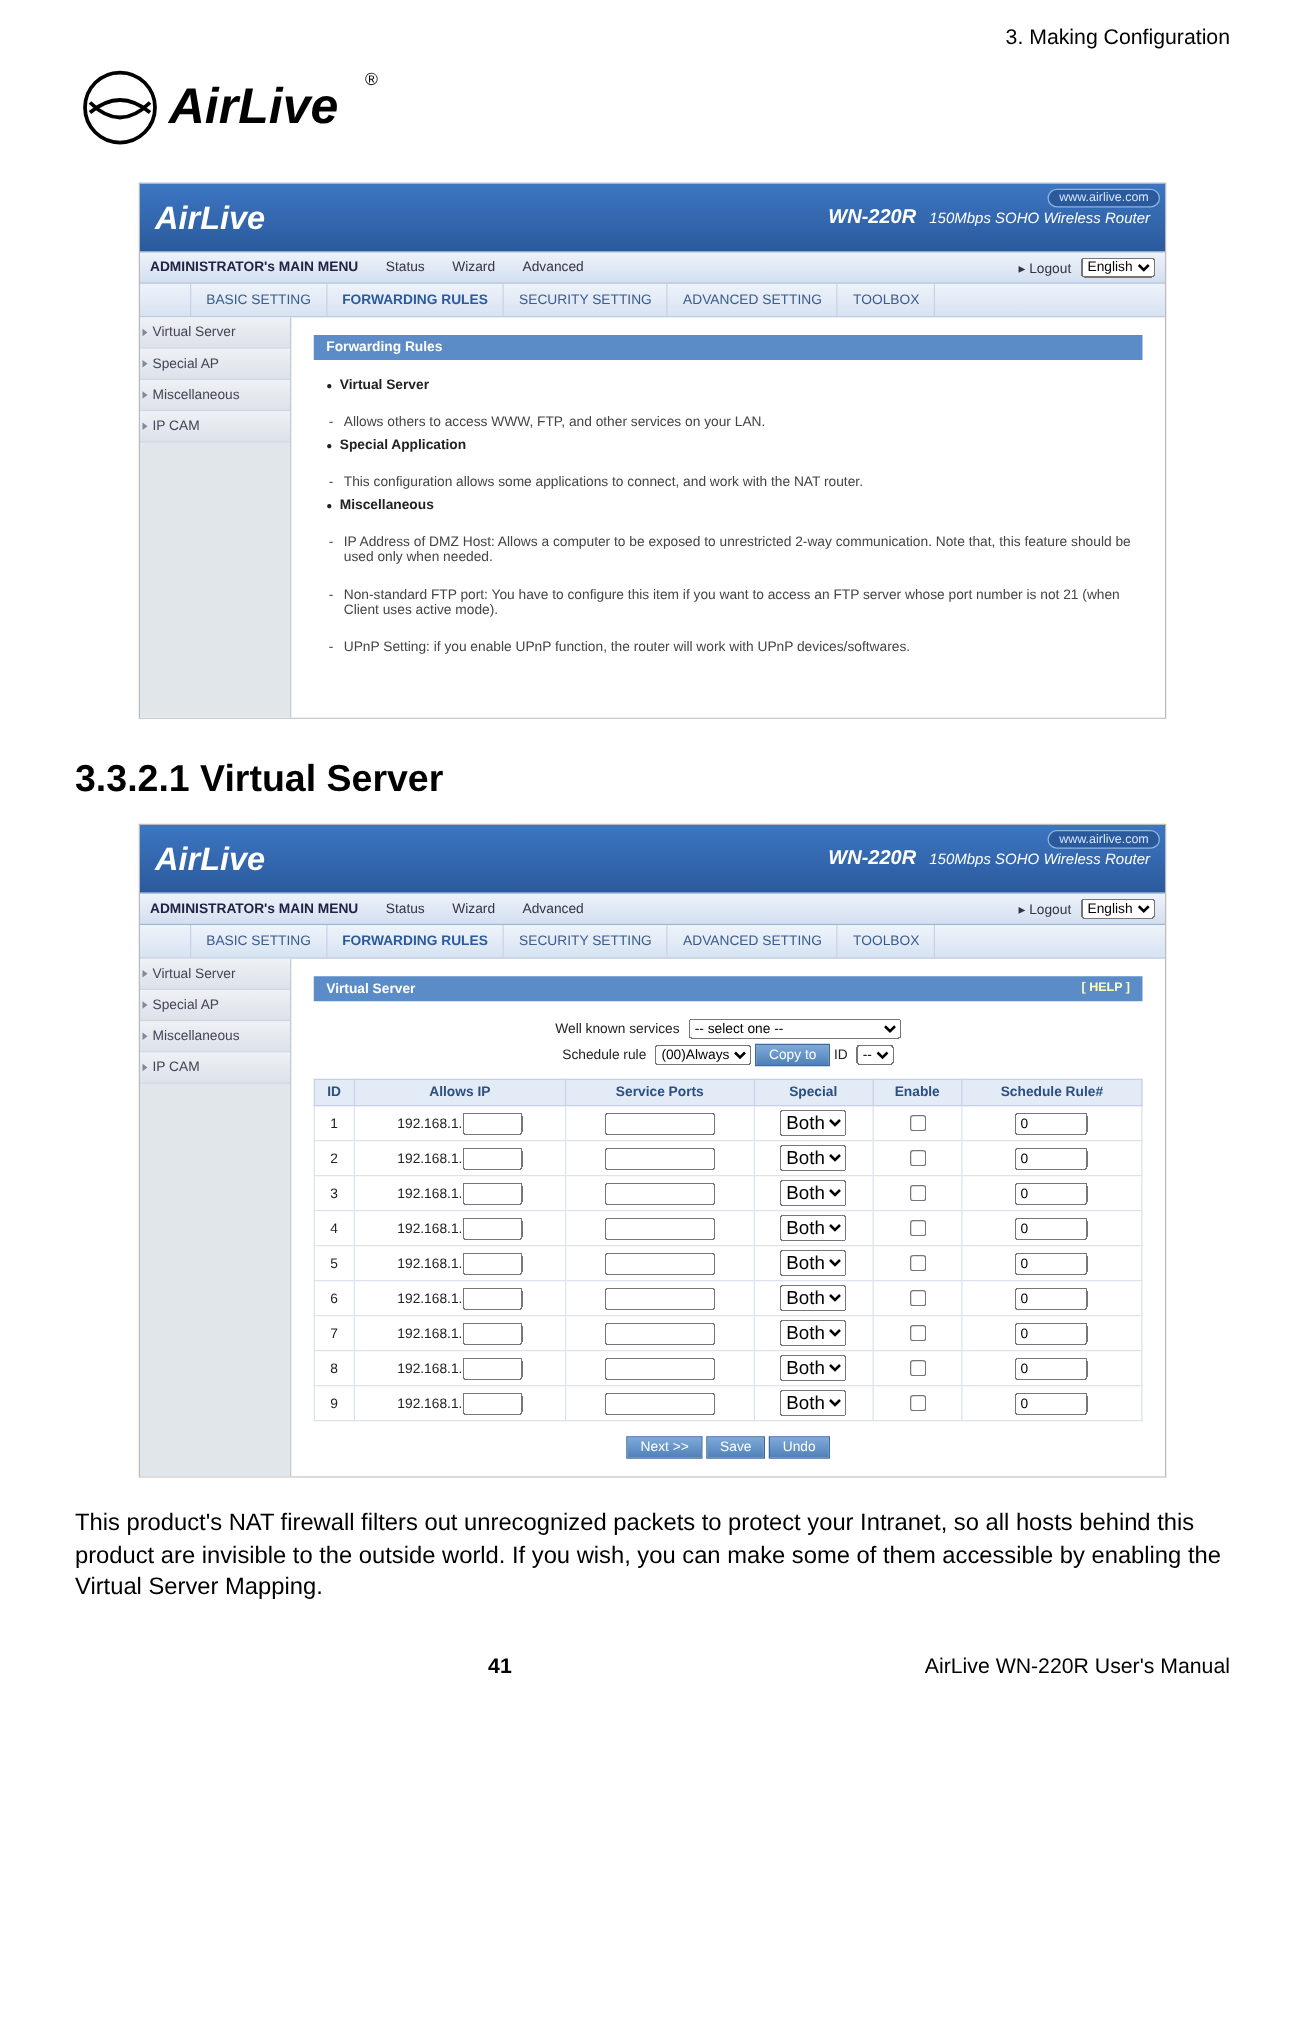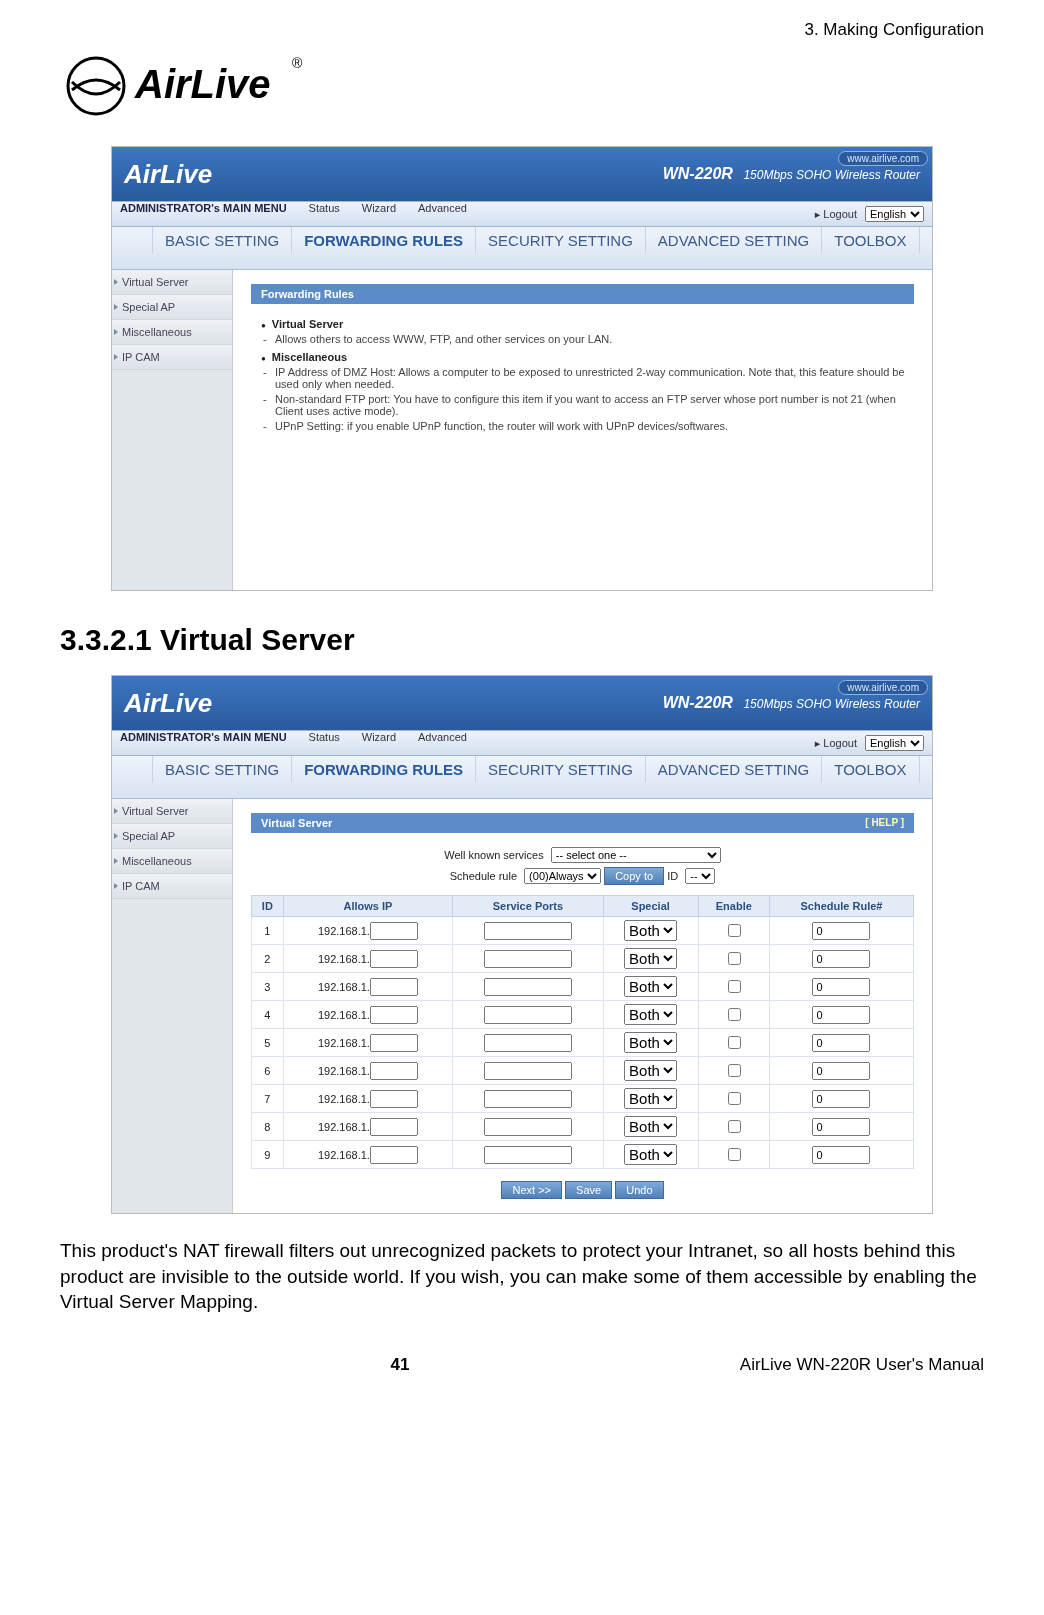--- a/index.html
+++ b/index.html
@@ -8,39 +8,39 @@
 .logo-row{display:flex;align-items:center;margin:6px 0 26px 0}
 .logo-svg{width:270px;height:70px}
 .h2{font-size:23px;font-weight:bold;margin:32px 0 20px 0}
 .h3{font-size:30px;font-weight:bold;margin:32px 0 18px 0}
 .shot{border:1px solid #bbb;margin:0 auto;width:820px;background:#fff}
 .shot-header{background:linear-gradient(#3d76c2,#2a5a9c);height:54px;position:relative;display:flex;align-items:center;padding:0 12px;color:#fff;font-family:Verdana,Arial;font-size:11px}
 .shot-header .brand{font-style:italic;font-weight:bold;font-size:26px;color:#fff}
 .shot-header .model{margin-left:auto;font-weight:bold;font-style:italic;font-size:16px}
 .shot-header .model small{font-weight:normal;font-style:italic;font-size:12px;margin-left:6px}
 .url-pill{position:absolute;top:4px;right:4px;background:#2a5a9c;border:1px solid #90b4e0;border-radius:10px;font-size:10px;padding:1px 8px;color:#d6e6ff}
-.menu1{background:linear-gradient(#eef3fa,#d3dff0);border-top:1px solid #9cb4d6;border-bottom:1px solid #9cb4d6;display:flex;font-size:11px;height:24px;padding:0 8px;gap:22px;color:#334}
+.menu1{background:linear-gradient(#eef3fa,#d3dff0);border-top:1px solid #9cb4d6;border-bottom:1px solid #9cb4d6;display:flex;align-items:center;font-size:11px;height:24px;padding:0 8px;gap:22px;color:#334}
 .menu1 .admin{font-weight:bold;color:#224}
 .menu1 .right{margin-left:auto;display:flex;align-items:center;gap:8px}
 .menu1 select{font-size:11px}
-.menu2{background:linear-gradient(#eef3fa,#d7e3f2);border-bottom:1px solid #a9bcd6;display:flex;align-items:center;height:26px;padding:0 0 16px 40px;font-size:15px;color:#3a5b8e}
+.menu2{background:linear-gradient(#eef3fa,#d7e3f2);border-bottom:1px solid #a9bcd6;display:flex;align-items:center;height:26px;padding:0 0 0 40px;font-size:11px;color:#3a5b8e}
 .menu2 .tab{padding:0 12px;display:flex;align-items:center;height:26px;border-left:1px solid #c6d3e6}
 .menu2 .tab:last-child{border-right:1px solid #c6d3e6}
 .menu2 .tab.active{color:#2a5a9c;font-weight:bold}
 .body-area{display:flex;min-height:320px;background:#fff}
 .sidebar{width:120px;background:#e1e6eb;border-right:1px solid #c5ccd5;font-size:11px}
 .sidebar .side-item{padding:6px 10px;border-bottom:1px solid #d1d7df;color:#445;background:linear-gradient(#eef1f5,#dde2e9);position:relative}
 .sidebar .side-item::before{content:"";position:absolute;left:2px;top:9px;width:0;height:0;border-top:3px solid transparent;border-bottom:3px solid transparent;border-left:4px solid #7a8aa0}
 .content{flex:1;padding:14px 18px;font-size:11px;color:#222}
 .panel-title{background:#5b8cc8;color:#fff;font-weight:bold;padding:4px 10px;margin-bottom:14px;font-size:11px;display:flex;justify-content:space-between}
 .panel-title .help{color:#ffb;font-size:10px}
 .ul{list-style:none;padding:0 0 0 10px;margin:0}
 .ul>li{margin:6px 0}
 .ul .bhead{font-weight:bold}
-.ul .sub{padding-left:14px;margin-top:3px;color:#444;position:relative}
+.ul .sub{padding-left:14px;margin-top:18px;color:#444;position:relative}
 .ul .sub::before{content:"-";position:absolute;left:2px}
 .ul>li::before{content:"\25CF";font-size:8px;margin-right:6px;vertical-align:middle}
 .vs-controls{text-align:center;margin:6px 0 10px 0}
 .vs-controls label{margin-right:4px}
 .vs-controls select,.vs-controls input[type=text]{font-size:11px}
 .btn{background:linear-gradient(#7faad8,#4f80b8);color:#fff;border:1px solid #3d6aa0;font-size:11px;padding:2px 10px;cursor:pointer}
 table.vs{width:100%;border-collapse:collapse;font-size:11px}
 table.vs th{background:#e3ecf6;border:1px solid #c2d1e4;padding:4px;color:#2a4f80;font-weight:bold}
 table.vs td{border:1px solid #dbe3ee;padding:3px;text-align:center}
 table.vs input[type=text]{width:60px;font-size:11px}
@@ -101,20 +101,21 @@
         <div class="side-item">Special AP</div>
         <div class="side-item">Miscellaneous</div>
         <div class="side-item">IP CAM</div>
       </div>
       <div class="content">
         <div class="panel-title">
             <span>Forwarding Rules</span>
           </div>
         <ul class="ul" id="shot1-list">
             <li><span class="bhead">Virtual Server</span><div class="sub">Allows others to access WWW, FTP, and other services on your LAN.</div></li>
+            <li><span class="bhead">Special Application</span><div class="sub">This configuration allows some applications to connect, and work with the NAT router.</div></li>
             <li><span class="bhead">Miscellaneous</span><div class="sub">IP Address of DMZ Host: Allows a computer to be exposed to unrestricted 2-way communication. Note that, this feature should be used only when needed.</div><div class="sub">Non-standard FTP port: You have to configure this item if you want to access an FTP server whose port number is not 21 (when Client uses active mode).</div><div class="sub">UPnP Setting: if you enable UPnP function, the router will work with UPnP devices/softwares.</div></li>
           </ul>
       </div>
     </div>
   </div>
 
   <div class="h3">3.3.2.1  Virtual Server</div>
 
   <div class="shot">
     <div class="shot-header">

